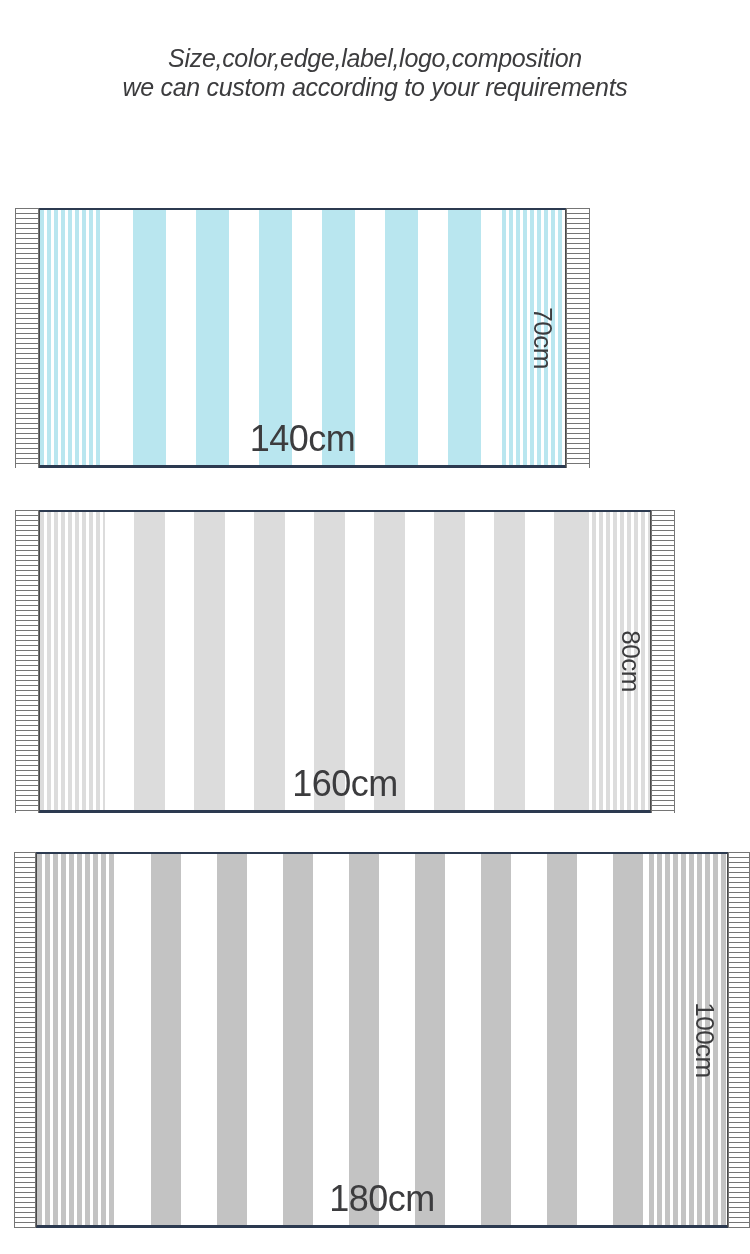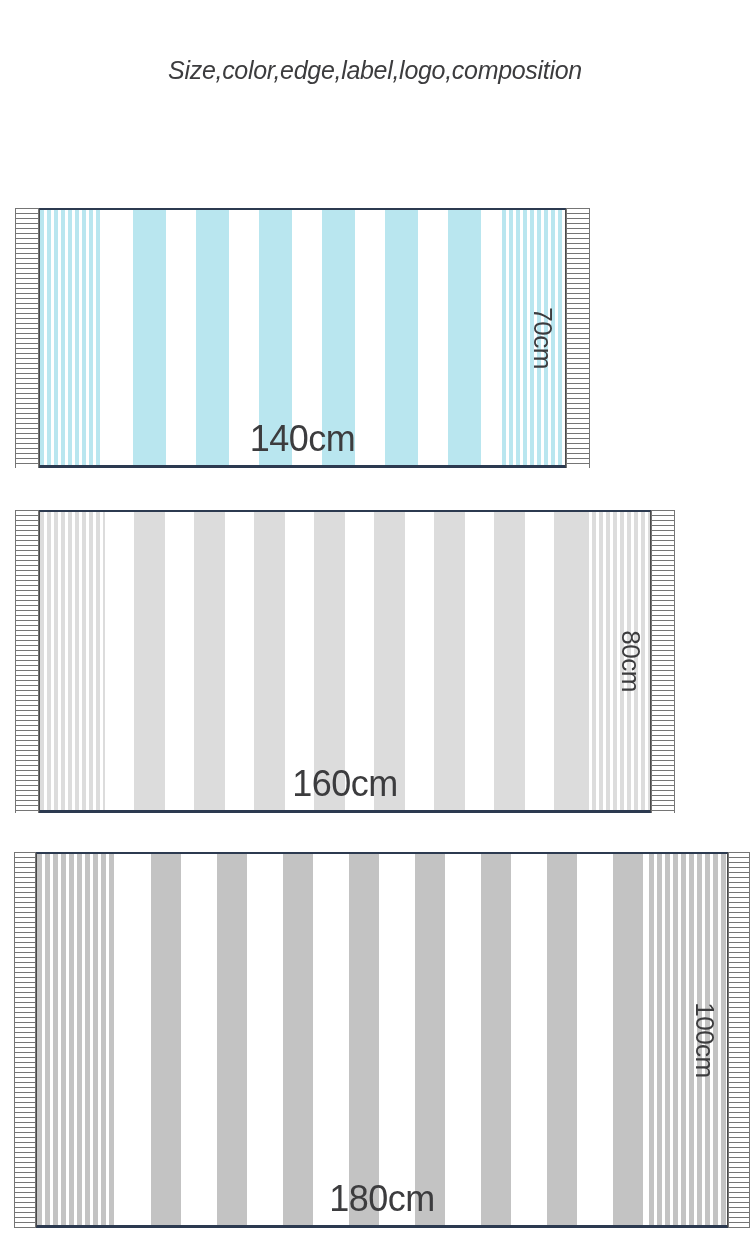--- a/index.html
+++ b/index.html
@@ -24,21 +24,20 @@
     text-align: center;
     color: var(--text);
   }
   .title {
     font-size: 40px;
     font-weight: bold;
     letter-spacing: -1px;
     line-height: 1.1;
   }
   .subtitle {
-    margin-top: 12px;
     font-style: italic;
     font-size: 25px;
     line-height: 1.16;
     letter-spacing: -0.3px;
   }
 
   
   .towel {
     position: absolute;
     display: flex;
@@ -107,20 +106,21 @@
   .t3 .hlabel { right: 22px; }
 </style>
 </head>
 <body>
 
 <div class="page">
 
   <div class="header">
     <div class="subtitle">
       <div>Size,color,edge,label,logo,composition</div>
+      <div>we can custom according to your requirements</div>
     </div>
   </div>
 
   <div class="towel t1" style="--stripe: #b9e6ef;">
     <div class="fringe"></div>
     <div class="body">
       <div class="thin"></div>
       <div class="main"></div>
       <div class="thin"></div>
       <div class="wlabel">140cm</div>

